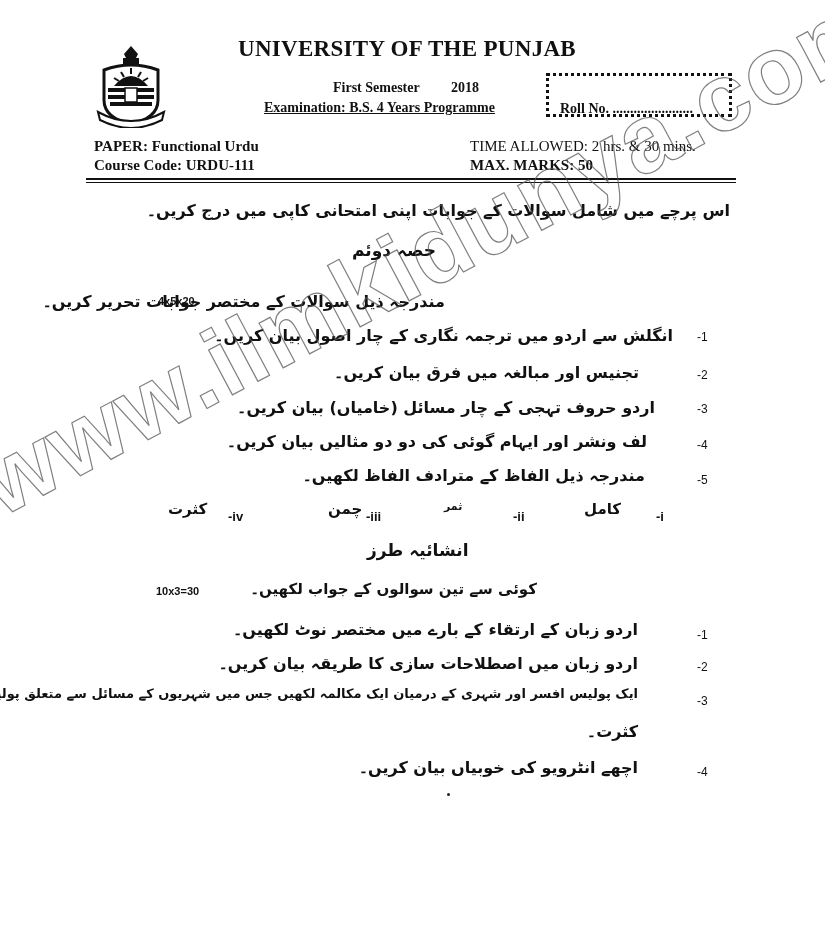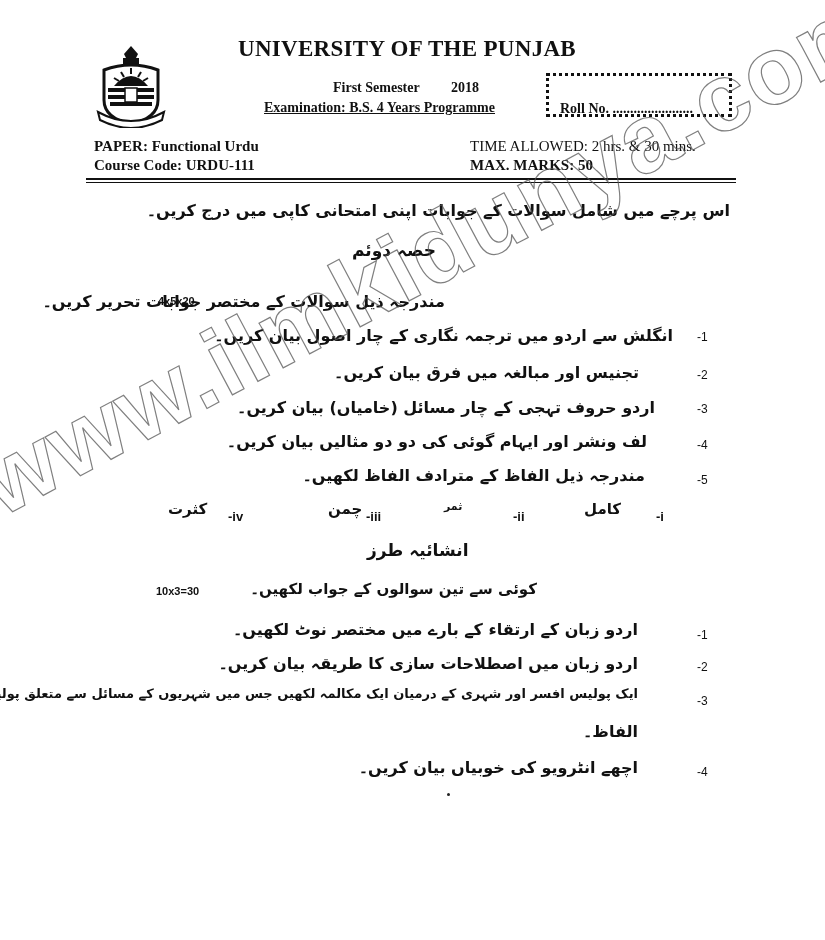--- a/index.html
+++ b/index.html
@@ -118,21 +118,21 @@
 
 <div>
   <div class="abs num" style="left:697px; top:628px;">-1</div>
   <div class="abs urdu b" style="right:187px; top:620px;">اردو زبان کے ارتقاء کے بارے میں مختصر نوٹ لکھیں۔</div>
 
   <div class="abs num" style="left:697px; top:660px;">-2</div>
   <div class="abs urdu b" style="right:187px; top:654px;">اردو زبان میں اصطلاحات سازی کا طریقہ بیان کریں۔</div>
 
   <div class="abs num" style="left:697px; top:694px;">-3</div>
   <div class="abs urdu b" style="right:187px; top:686px; font-size:13px;">ایک پولیس افسر اور شہری کے درمیان ایک مکالمہ لکھیں جس میں شہریوں کے مسائل سے متعلق پولیس افسر کو آگاہ کیا</div>
-  <div class="abs urdu b" style="right:187px; top:722px;">الفاظ۔</div>
+  <div class="abs urdu b" style="right:187px; top:722px;">کثرت۔</div>
 
   <div class="abs num" style="left:697px; top:765px;">-4</div>
   <div class="abs urdu b" style="right:187px; top:758px;">اچھے انٹرویو کی خوبیاں بیان کریں۔</div>
 </div>
 
 <div class="abs dot"></div>
 
 <div class="abs watermark">www.ilmkidunya.com</div>
 
 </body></html>

